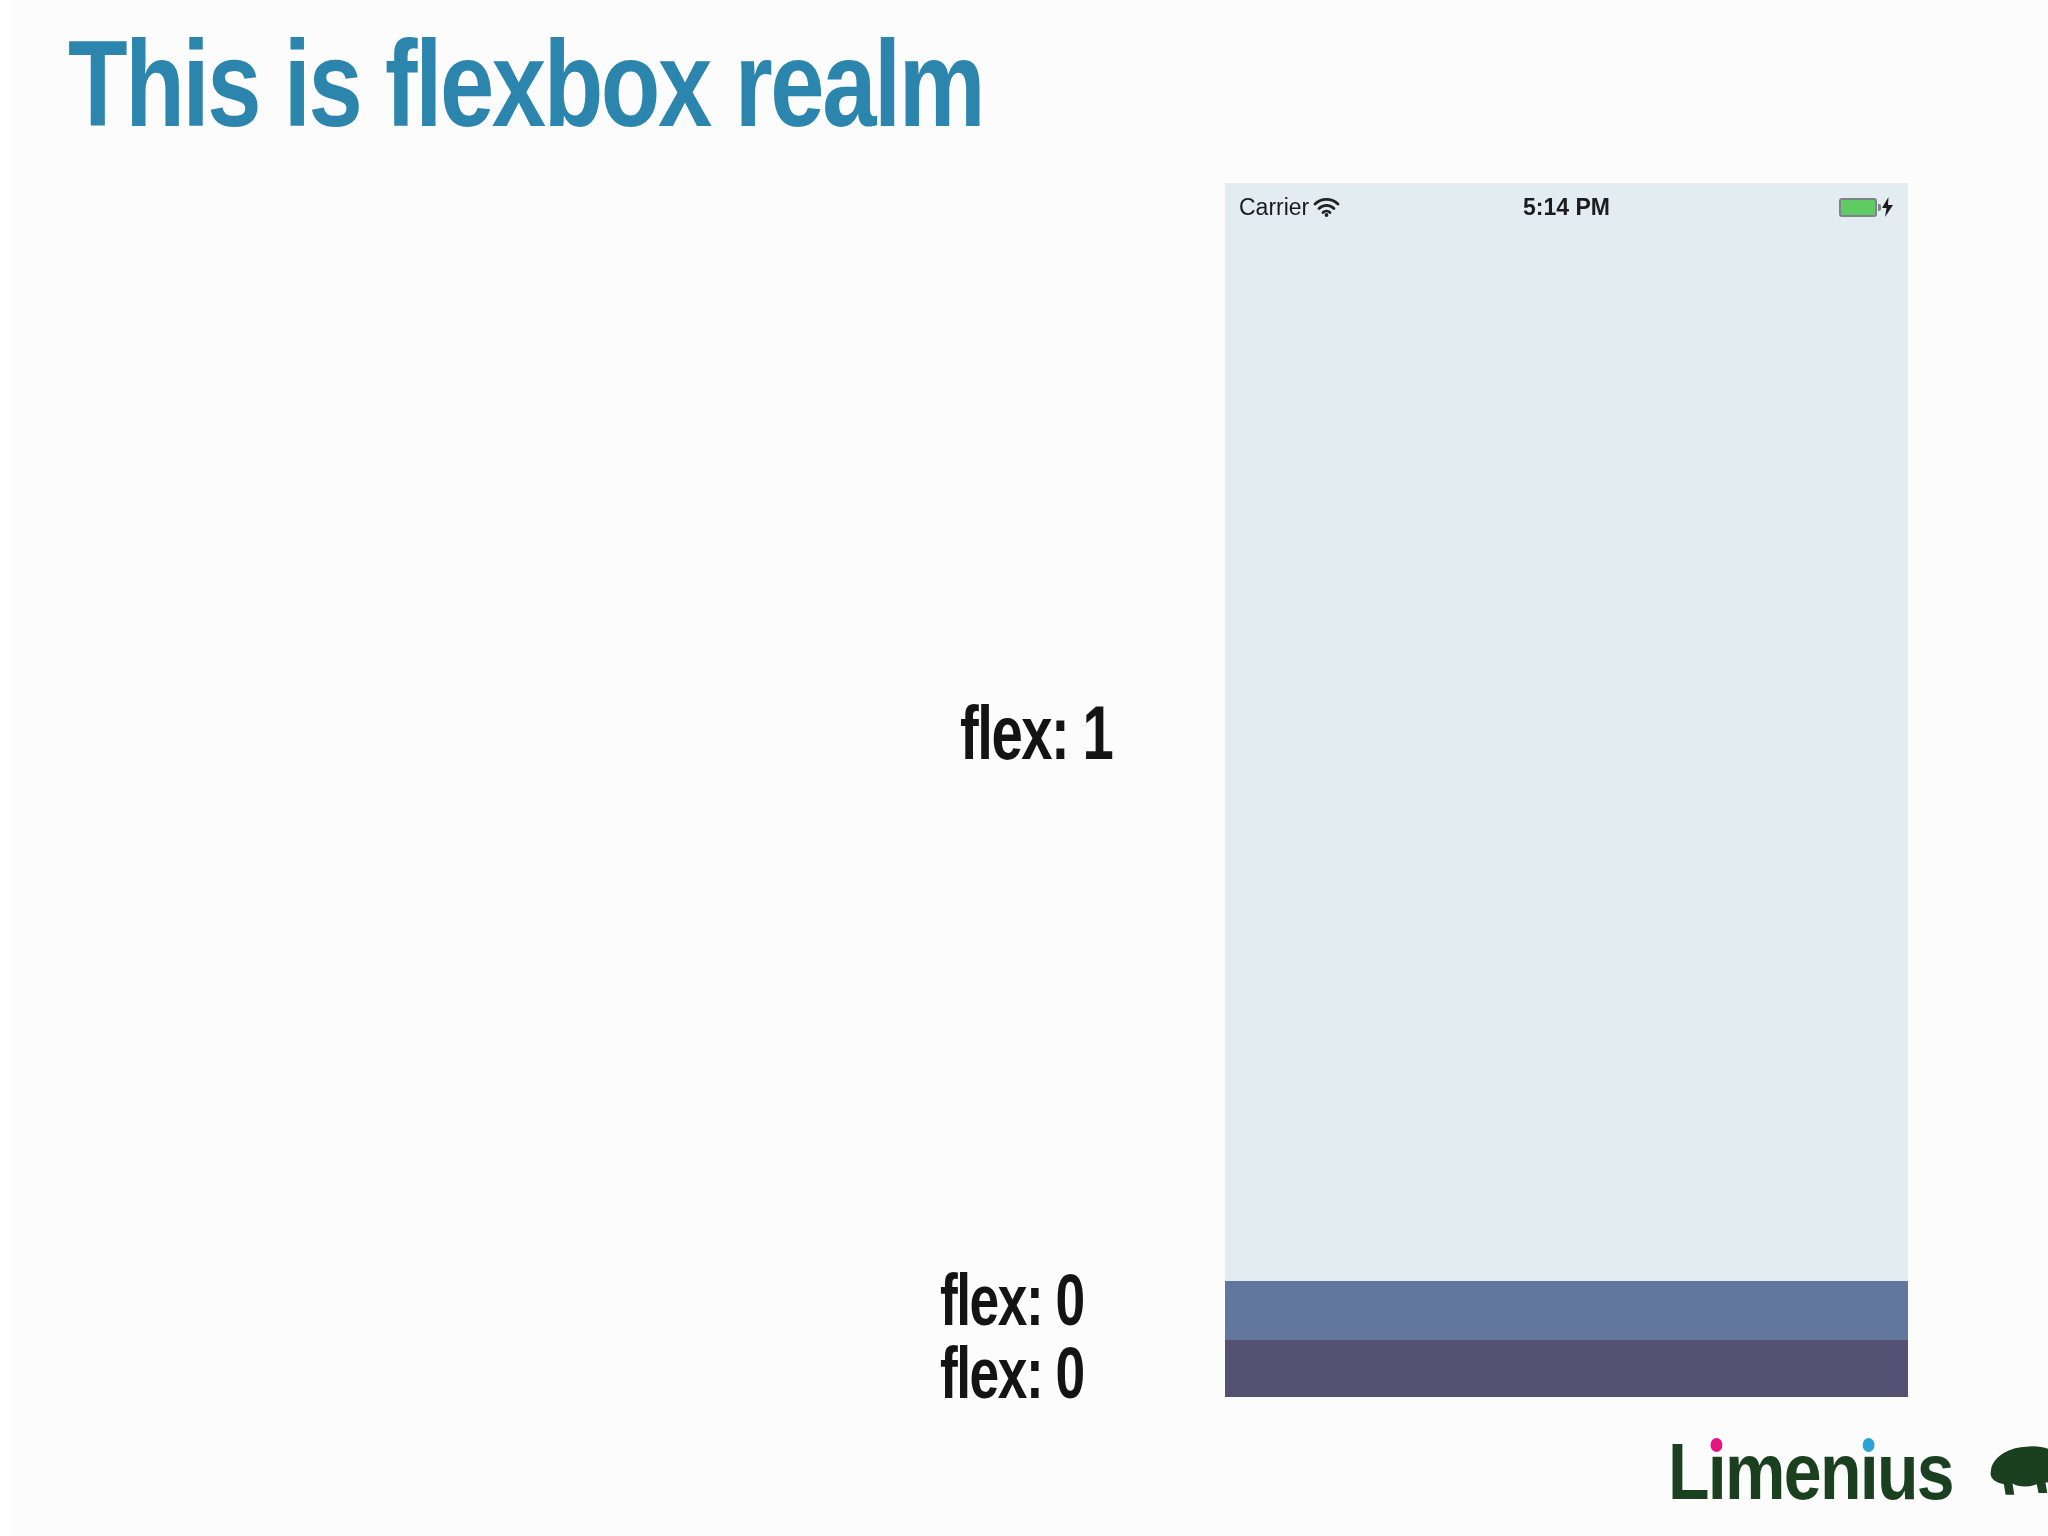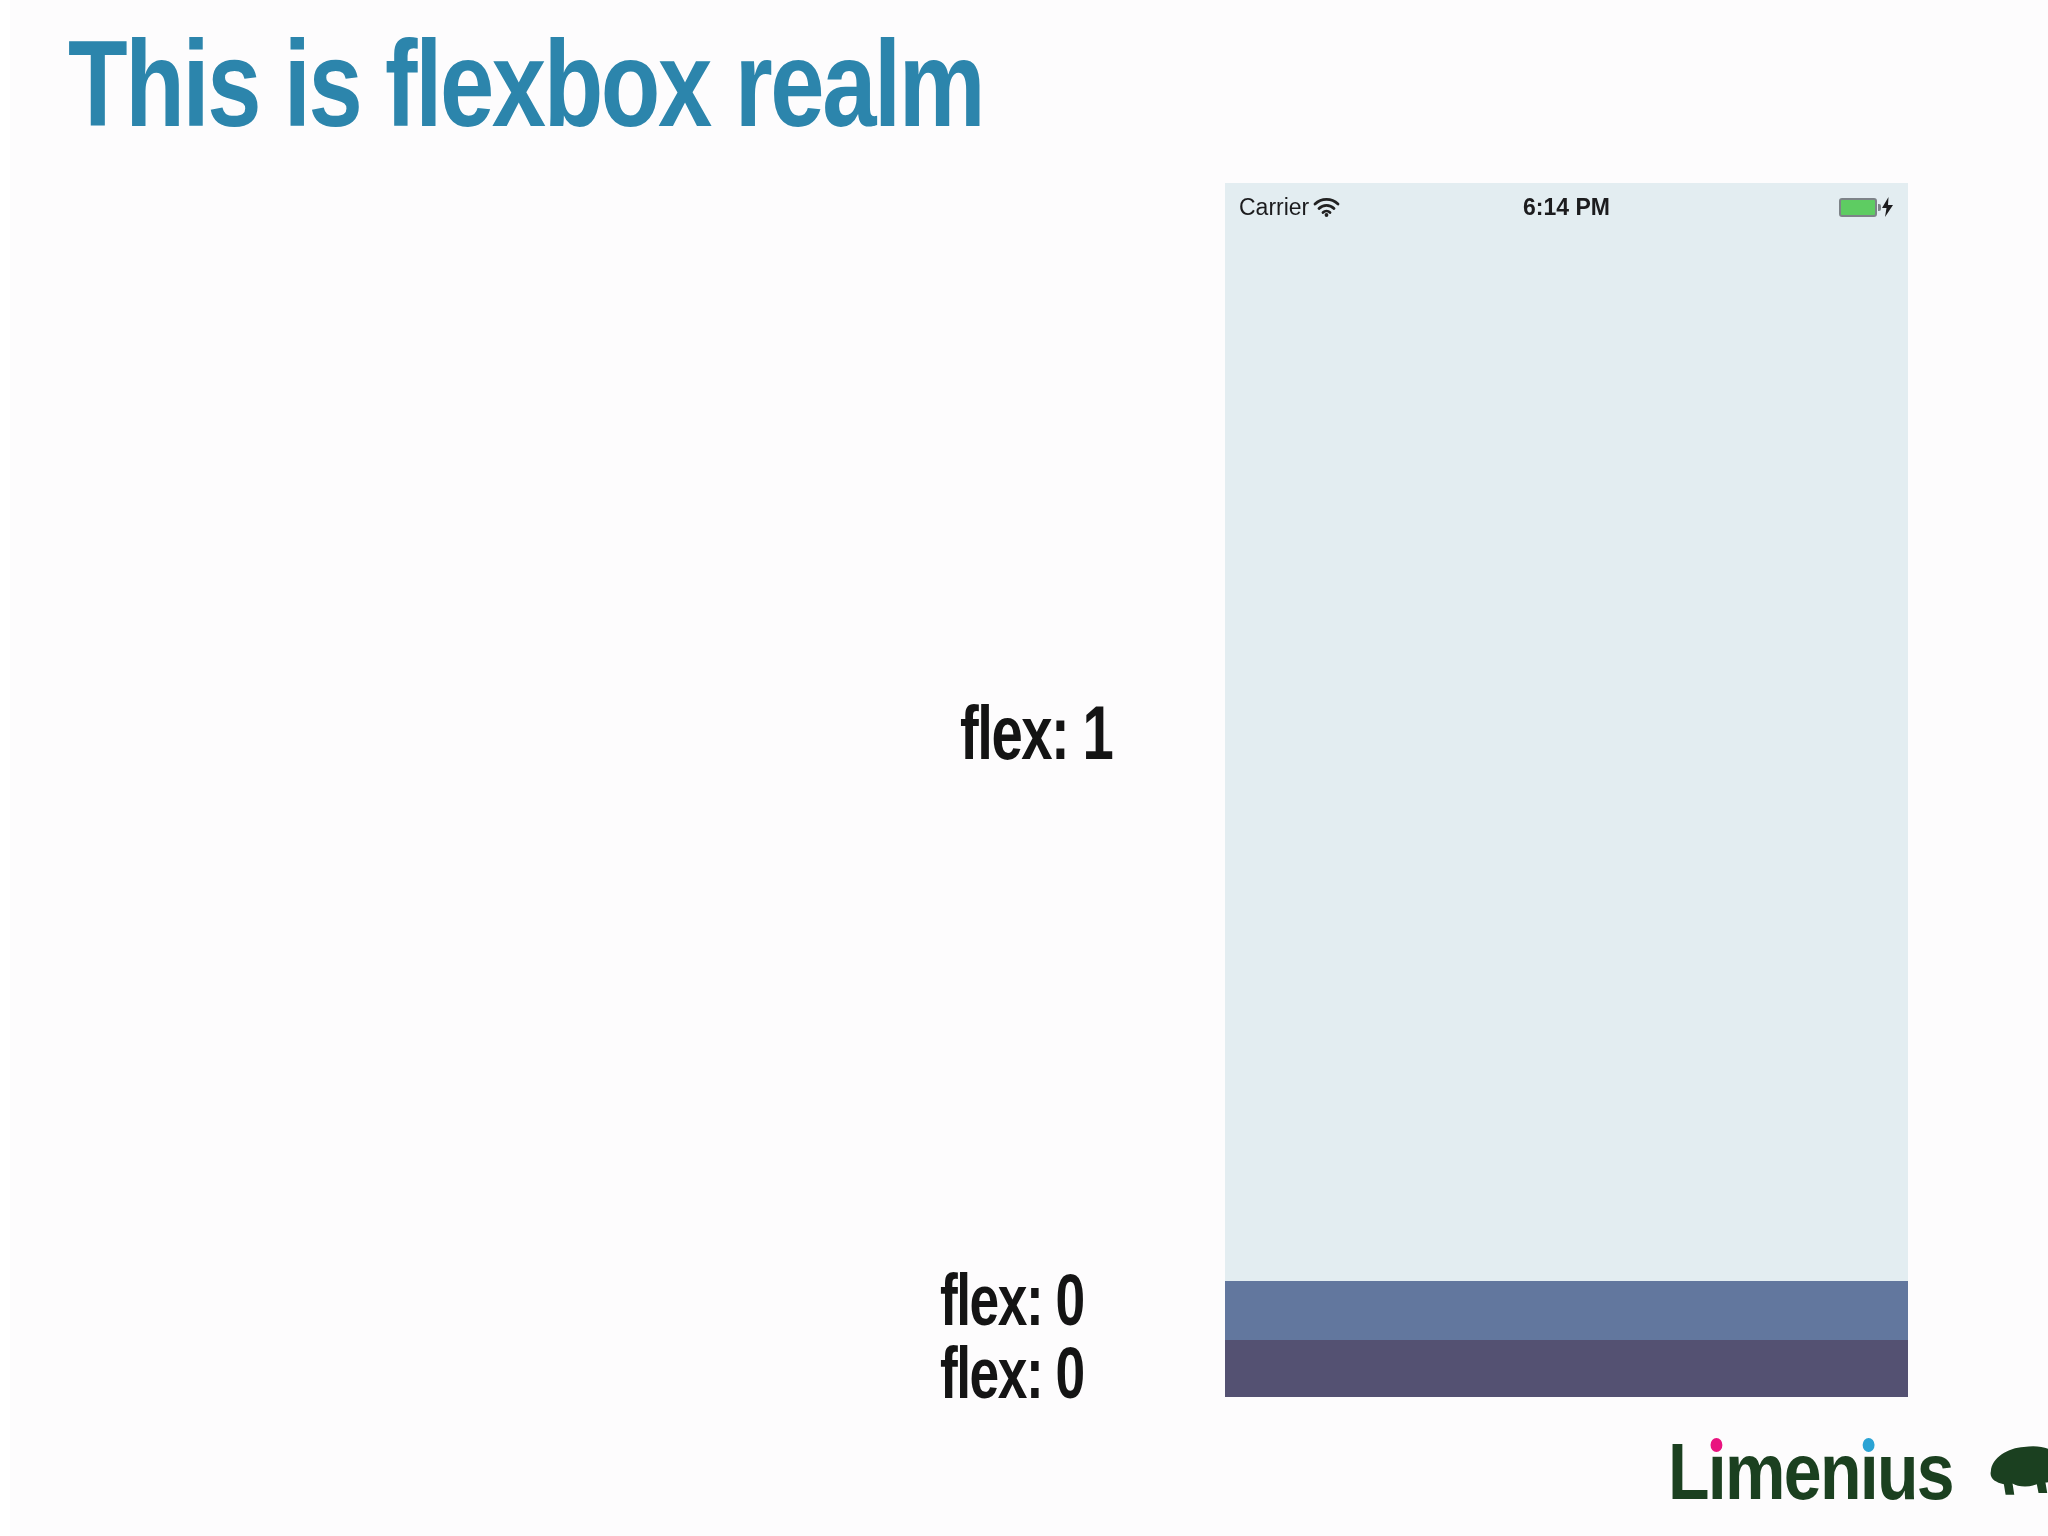--- a/index.html
+++ b/index.html
@@ -191,21 +191,21 @@
       <div class="statusbar">
         <div class="sb-left">
           <span class="carrier">Carrier</span>
           <svg width="27" height="20" viewBox="0 0 27 20">
             <path d="M2 7 A 16.5 16.5 0 0 1 25 7" stroke="#222" stroke-width="2.8" fill="none" stroke-linecap="round"></path>
             <path d="M6 11.5 A 10.5 10.5 0 0 1 21 11.5" stroke="#222" stroke-width="2.8" fill="none" stroke-linecap="round"></path>
             <path d="M10 15.5 A 5 5 0 0 1 17 15.5" stroke="#222" stroke-width="2.8" fill="none" stroke-linecap="round"></path>
             <circle cx="13.5" cy="18" r="1.9" fill="#222"></circle>
           </svg>
         </div>
-        <div class="sb-time">6:14 PM</div>
+        <div class="sb-time">5:14 PM</div>
         <div class="sb-right">
           <span class="battery"></span>
           <svg width="13" height="20" viewBox="0 0 13 20">
             <path d="M7.5 0 L1 11 H5.5 L4 20 L12 8 H7 Z" fill="#1c1c1e"></path>
           </svg>
         </div>
       </div>
     </div>
     <div class="region-2" style="background-color: rgb(98, 119, 158);"></div>
     <div class="region-3" style="background-color: rgb(84, 81, 114);"></div>

